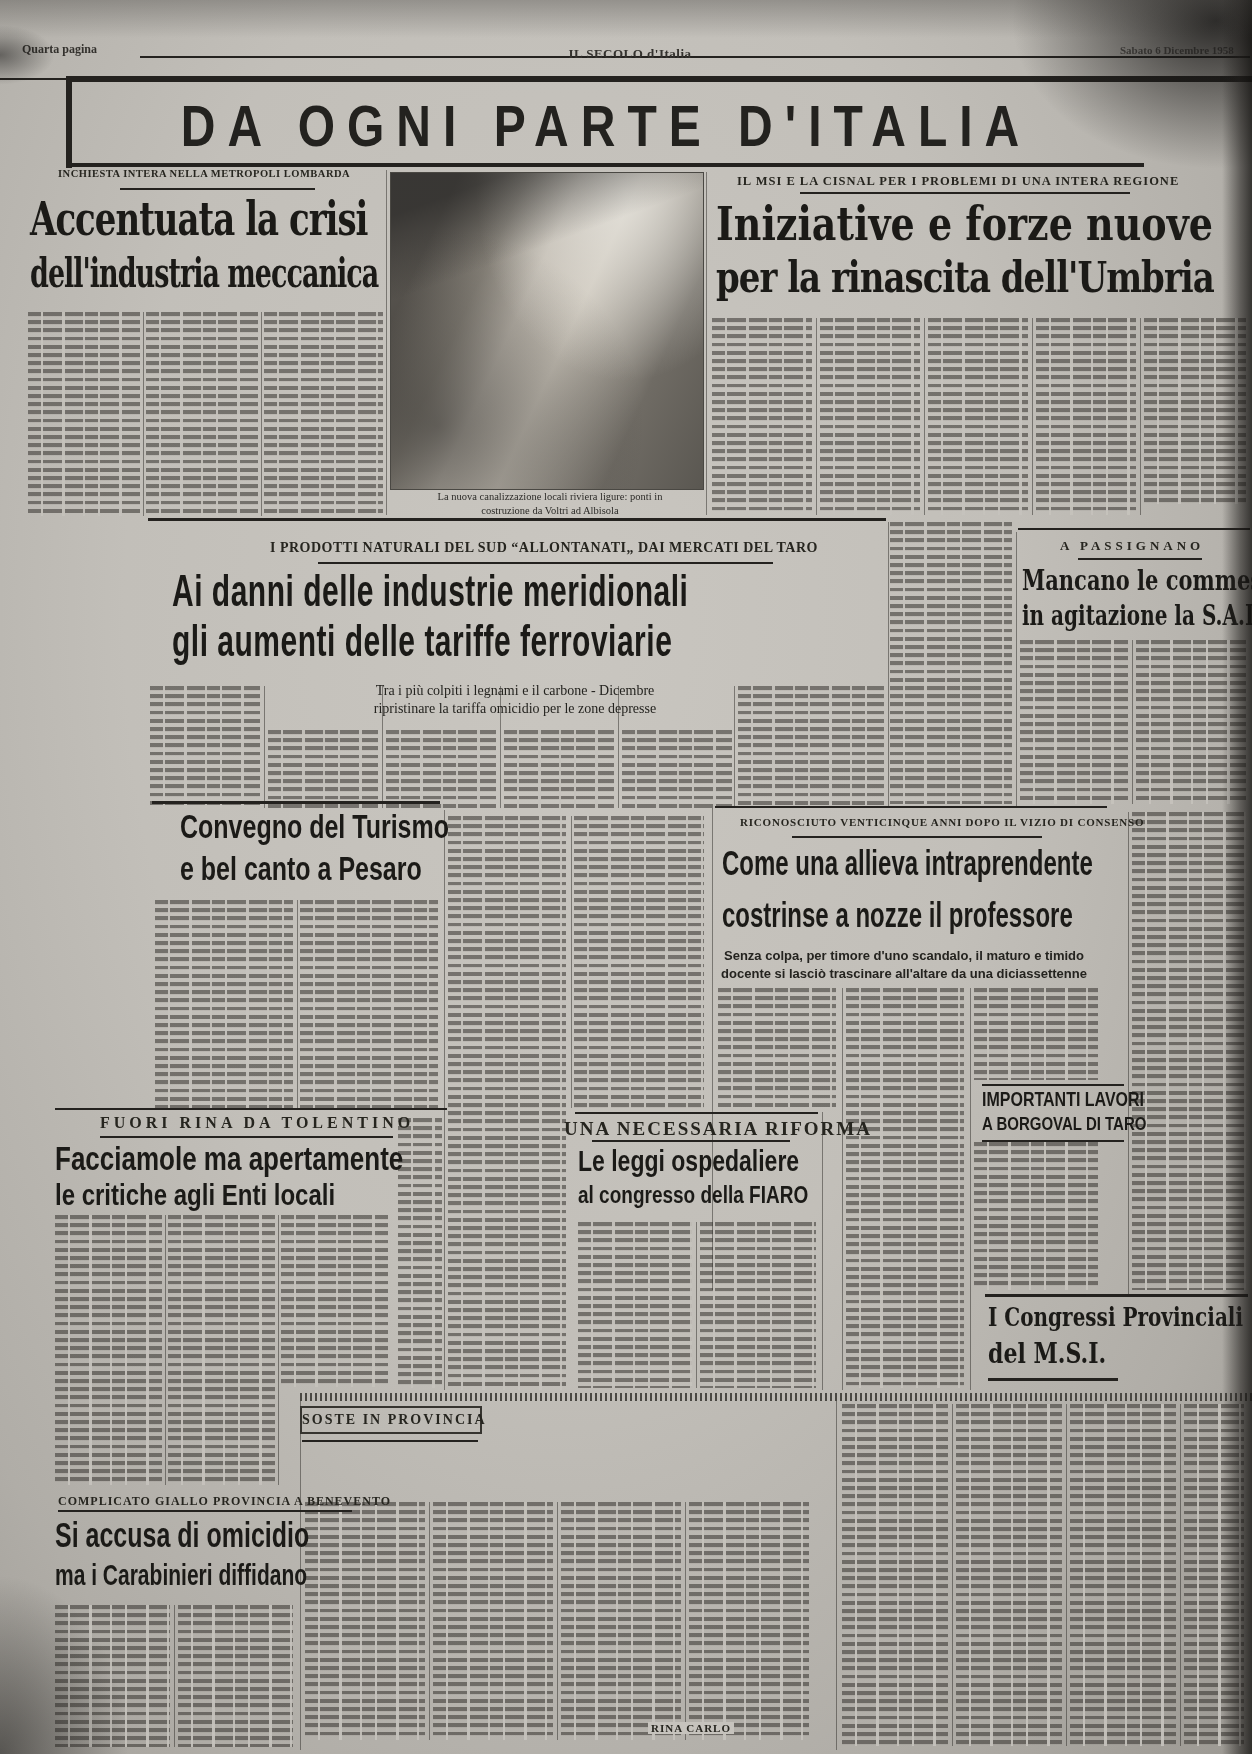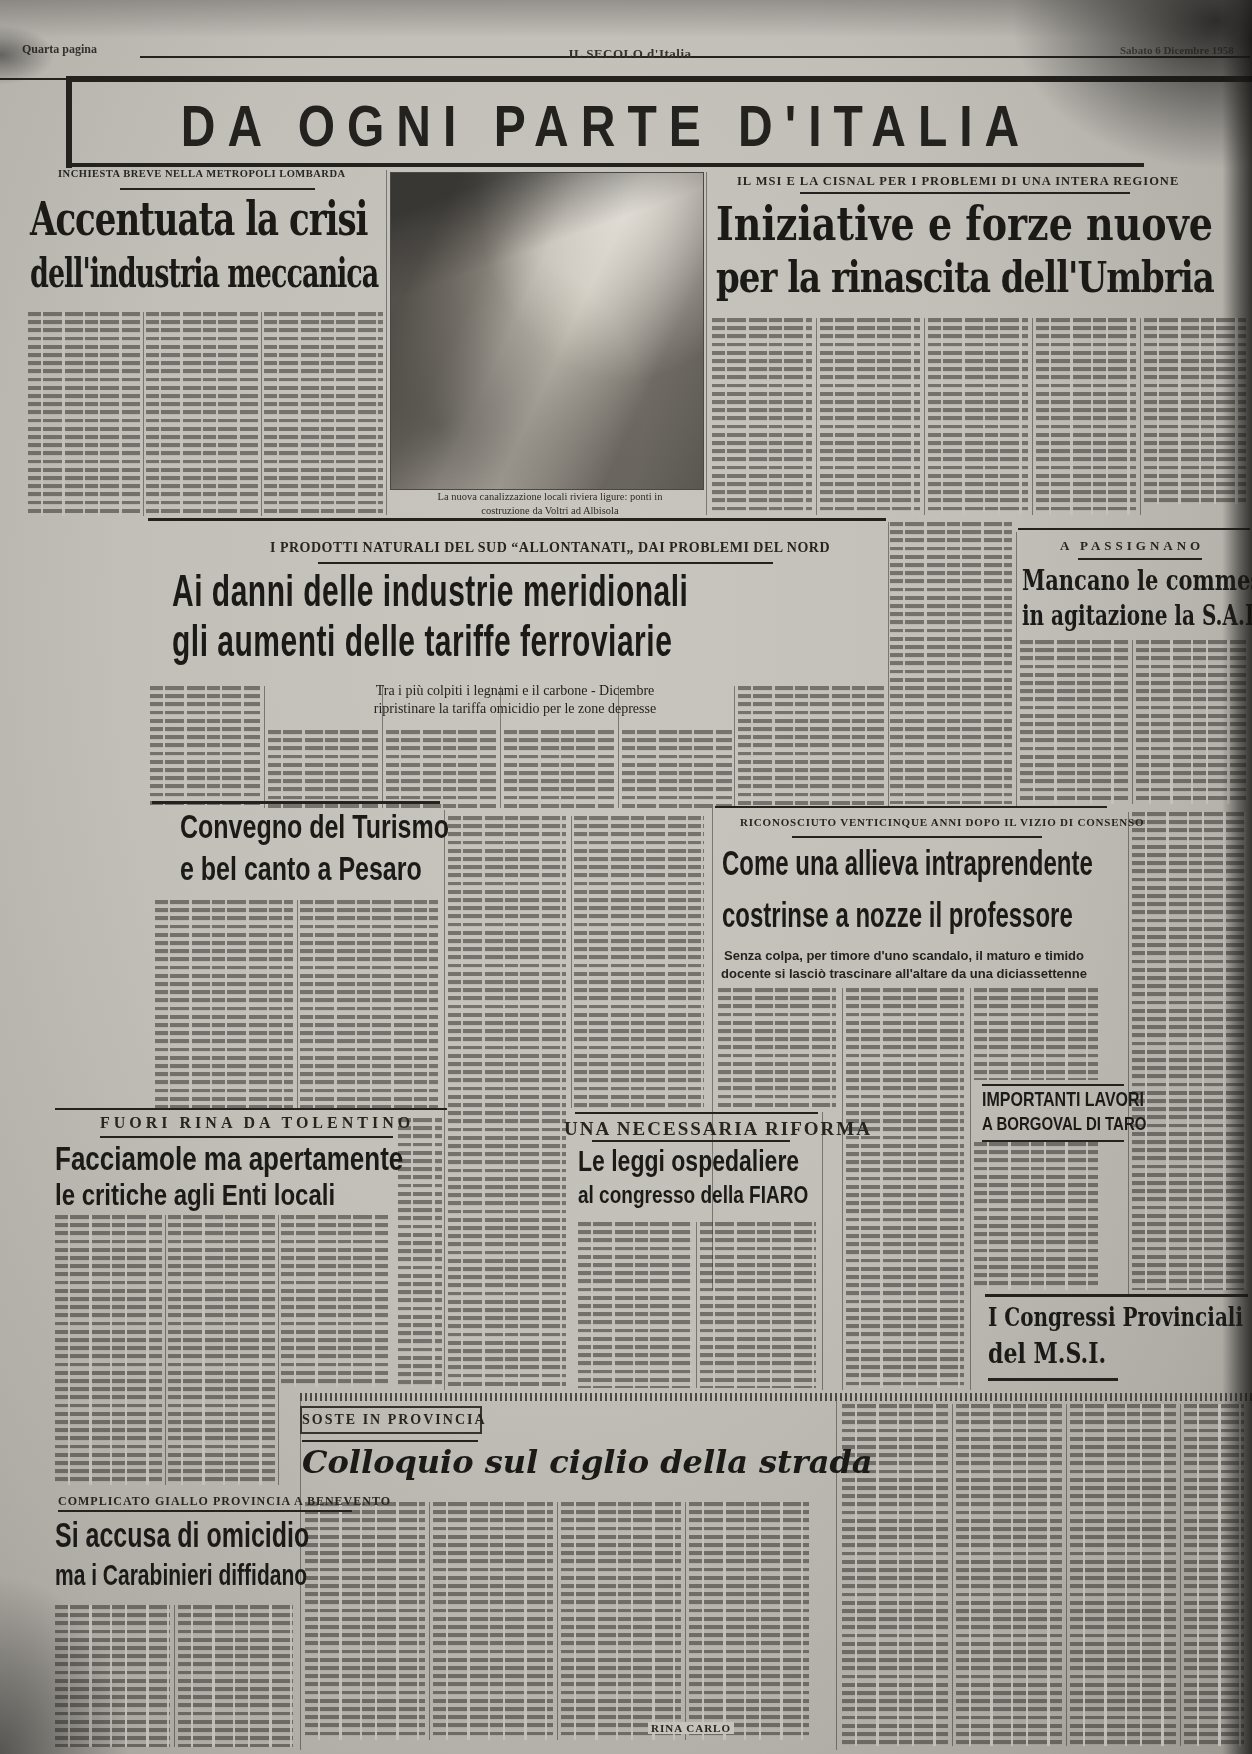--- a/index.html
+++ b/index.html
@@ -36,29 +36,29 @@
   <div class="masthead" style="left:22px;top:42px;font-size:12px;">Quarta pagina</div>
   <div class="masthead" style="left:540px;top:46px;width:180px;text-align:center;font-size:13px;letter-spacing:.5px;">IL SECOLO d'Italia</div>
   <div class="masthead" style="left:1120px;top:44px;font-size:11px;color:#55524e;">Sabato 6 Dicembre 1958</div>
 
   <div class="hl sans" style="left:66px;top:98px;width:1080px;text-align:center;font-size:48px;letter-spacing:12px;transform:scaleY(1.2);transform-origin:center top;color:#23221f;">DA OGNI PARTE D'ITALIA</div>
 
   <div id="photo"></div>
   <div class="cap" style="left:400px;top:490px;width:300px;">La nuova canalizzazione locali riviera ligure: ponti in</div>
   <div class="cap" style="left:400px;top:504px;width:300px;">costruzione da Voltri ad Albisola</div>
 
-  <div class="kick" style="left:58px;top:168px;font-size:10.5px;letter-spacing:.5px;">INCHIESTA BREVE NELLA METROPOLI LOMBARDA</div>
+  <div class="kick" style="left:58px;top:168px;font-size:10.5px;letter-spacing:.5px;">INCHIESTA INTERA NELLA METROPOLI LOMBARDA</div>
   <div class="hl serif" style="left:30px;top:196px;font-size:34px;letter-spacing:-1px;transform:scaleY(1.35);">Accentuata la crisi</div>
   <div class="hl serif" style="left:30px;top:252px;font-size:27px;letter-spacing:-1px;transform:scaleY(1.5);">dell'industria meccanica</div>
 
   <div class="kick" style="left:737px;top:174px;font-size:12.5px;letter-spacing:1px;">IL MSI E LA CISNAL PER I PROBLEMI DI UNA INTERA REGIONE</div>
   <div class="hl serif" style="left:716px;top:200px;font-size:38px;transform:scaleY(1.25);">Iniziative e forze nuove</div>
   <div class="hl serif" style="left:716px;top:256px;font-size:34px;letter-spacing:-1px;transform:scaleY(1.25);">per la rinascita dell'Umbria</div>
 
-  <div class="kick" style="left:270px;top:540px;font-size:14px;letter-spacing:.5px;">I PRODOTTI NATURALI DEL SUD “ALLONTANATI„ DAI PROBLEMI DEL NORD</div>
+  <div class="kick" style="left:270px;top:540px;font-size:14px;letter-spacing:.5px;">I PRODOTTI NATURALI DEL SUD “ALLONTANATI„ DAI MERCATI DEL TARO</div>
   <div class="hl sans" style="left:172px;top:570px;font-size:30px;letter-spacing:.5px;transform:scaleY(1.45);">Ai danni delle industrie meridionali</div>
   <div class="hl sans" style="left:172px;top:620px;font-size:30px;letter-spacing:.5px;transform:scaleY(1.45);">gli aumenti delle tariffe ferroviarie</div>
   <div class="deck" style="left:300px;top:682px;width:430px;font-size:14px;">Tra i più colpiti i legnami e il carbone - Dicembre</div>
   <div class="deck" style="left:300px;top:700px;width:430px;font-size:14px;">ripristinare la tariffa omicidio per le zone depresse</div>
 
   <div class="kick" style="left:1060px;top:538px;font-size:13px;letter-spacing:4px;">A PASSIGNANO</div>
   <div class="hl serif" style="left:1022px;top:566px;font-size:21px;transform:scaleY(1.35);">Mancano le commesse</div>
   <div class="hl serif" style="left:1022px;top:602px;font-size:20px;transform:scaleY(1.35);">in agitazione la S.A.I.</div>
 
   <div class="hl sans" style="left:180px;top:810px;font-size:25px;transform:scaleY(1.35);">Convegno del Turismo</div>
@@ -78,21 +78,20 @@
   <div class="hl sans" style="left:55px;top:1180px;font-size:24px;transform:scaleY(1.25);">le critiche agli Enti locali</div>
 
   <div class="kick" style="left:564px;top:1118px;font-size:19px;letter-spacing:2px;">UNA NECESSARIA RIFORMA</div>
   <div class="hl sans" style="left:578px;top:1146px;font-size:23px;transform:scaleY(1.3);">Le leggi ospedaliere</div>
   <div class="hl sans" style="left:578px;top:1182px;font-size:19px;transform:scaleY(1.3);">al congresso della FIARO</div>
 
   <div class="hl serif" style="left:988px;top:1304px;font-size:20px;transform:scaleY(1.3);">I Congressi Provinciali</div>
   <div class="hl serif" style="left:988px;top:1338px;font-size:22px;transform:scaleY(1.3);">del M.S.I.</div>
 
   <div class="kick" style="left:300px;top:1406px;width:178px;height:24px;text-align:center;line-height:24px;font-size:14px;letter-spacing:2px;border:2px solid #36342f;">SOSTE IN PROVINCIA</div>
-  <div class="hl" style="left:302px;top:1446px;font-size:32px;font-family:'DejaVu Serif',serif;font-style:italic;font-weight:bold;">Colloquio sul ciglio della strada</div>
   <div class="kick" style="left:648px;top:1722px;font-size:11px;letter-spacing:1px;background:#c6c3bd;padding:0 3px;">RINA CARLO</div>
 
   <div class="kick" style="left:58px;top:1494px;font-size:12px;letter-spacing:1px;">COMPLICATO GIALLO PROVINCIA A BENEVENTO</div>
   <div class="hl sans" style="left:55px;top:1518px;font-size:25px;transform:scaleY(1.4);">Si accusa di omicidio</div>
   <div class="hl sans" style="left:55px;top:1560px;font-size:21px;transform:scaleY(1.4);">ma i Carabinieri diffidano</div>
 
   <div class="shade" style="left:1010px;top:0;width:242px;height:170px;background:radial-gradient(ellipse at 85% 12%, rgba(20,19,18,.85), rgba(20,19,18,0) 70%);"></div>
   <div class="shade" style="left:1222px;top:0;width:30px;height:1754px;background:linear-gradient(90deg, rgba(30,28,26,0), rgba(30,28,26,.55) 60%, rgba(18,17,15,.78));"></div>
   <div class="shade" style="left:0;top:1574px;width:130px;height:180px;background:radial-gradient(ellipse at 0% 100%, rgba(25,24,22,.55), rgba(25,24,22,0) 70%);"></div>
   <div class="shade" style="left:0;top:0;width:1252px;height:38px;background:linear-gradient(180deg, rgba(60,58,55,.35), rgba(60,58,55,0));"></div>

